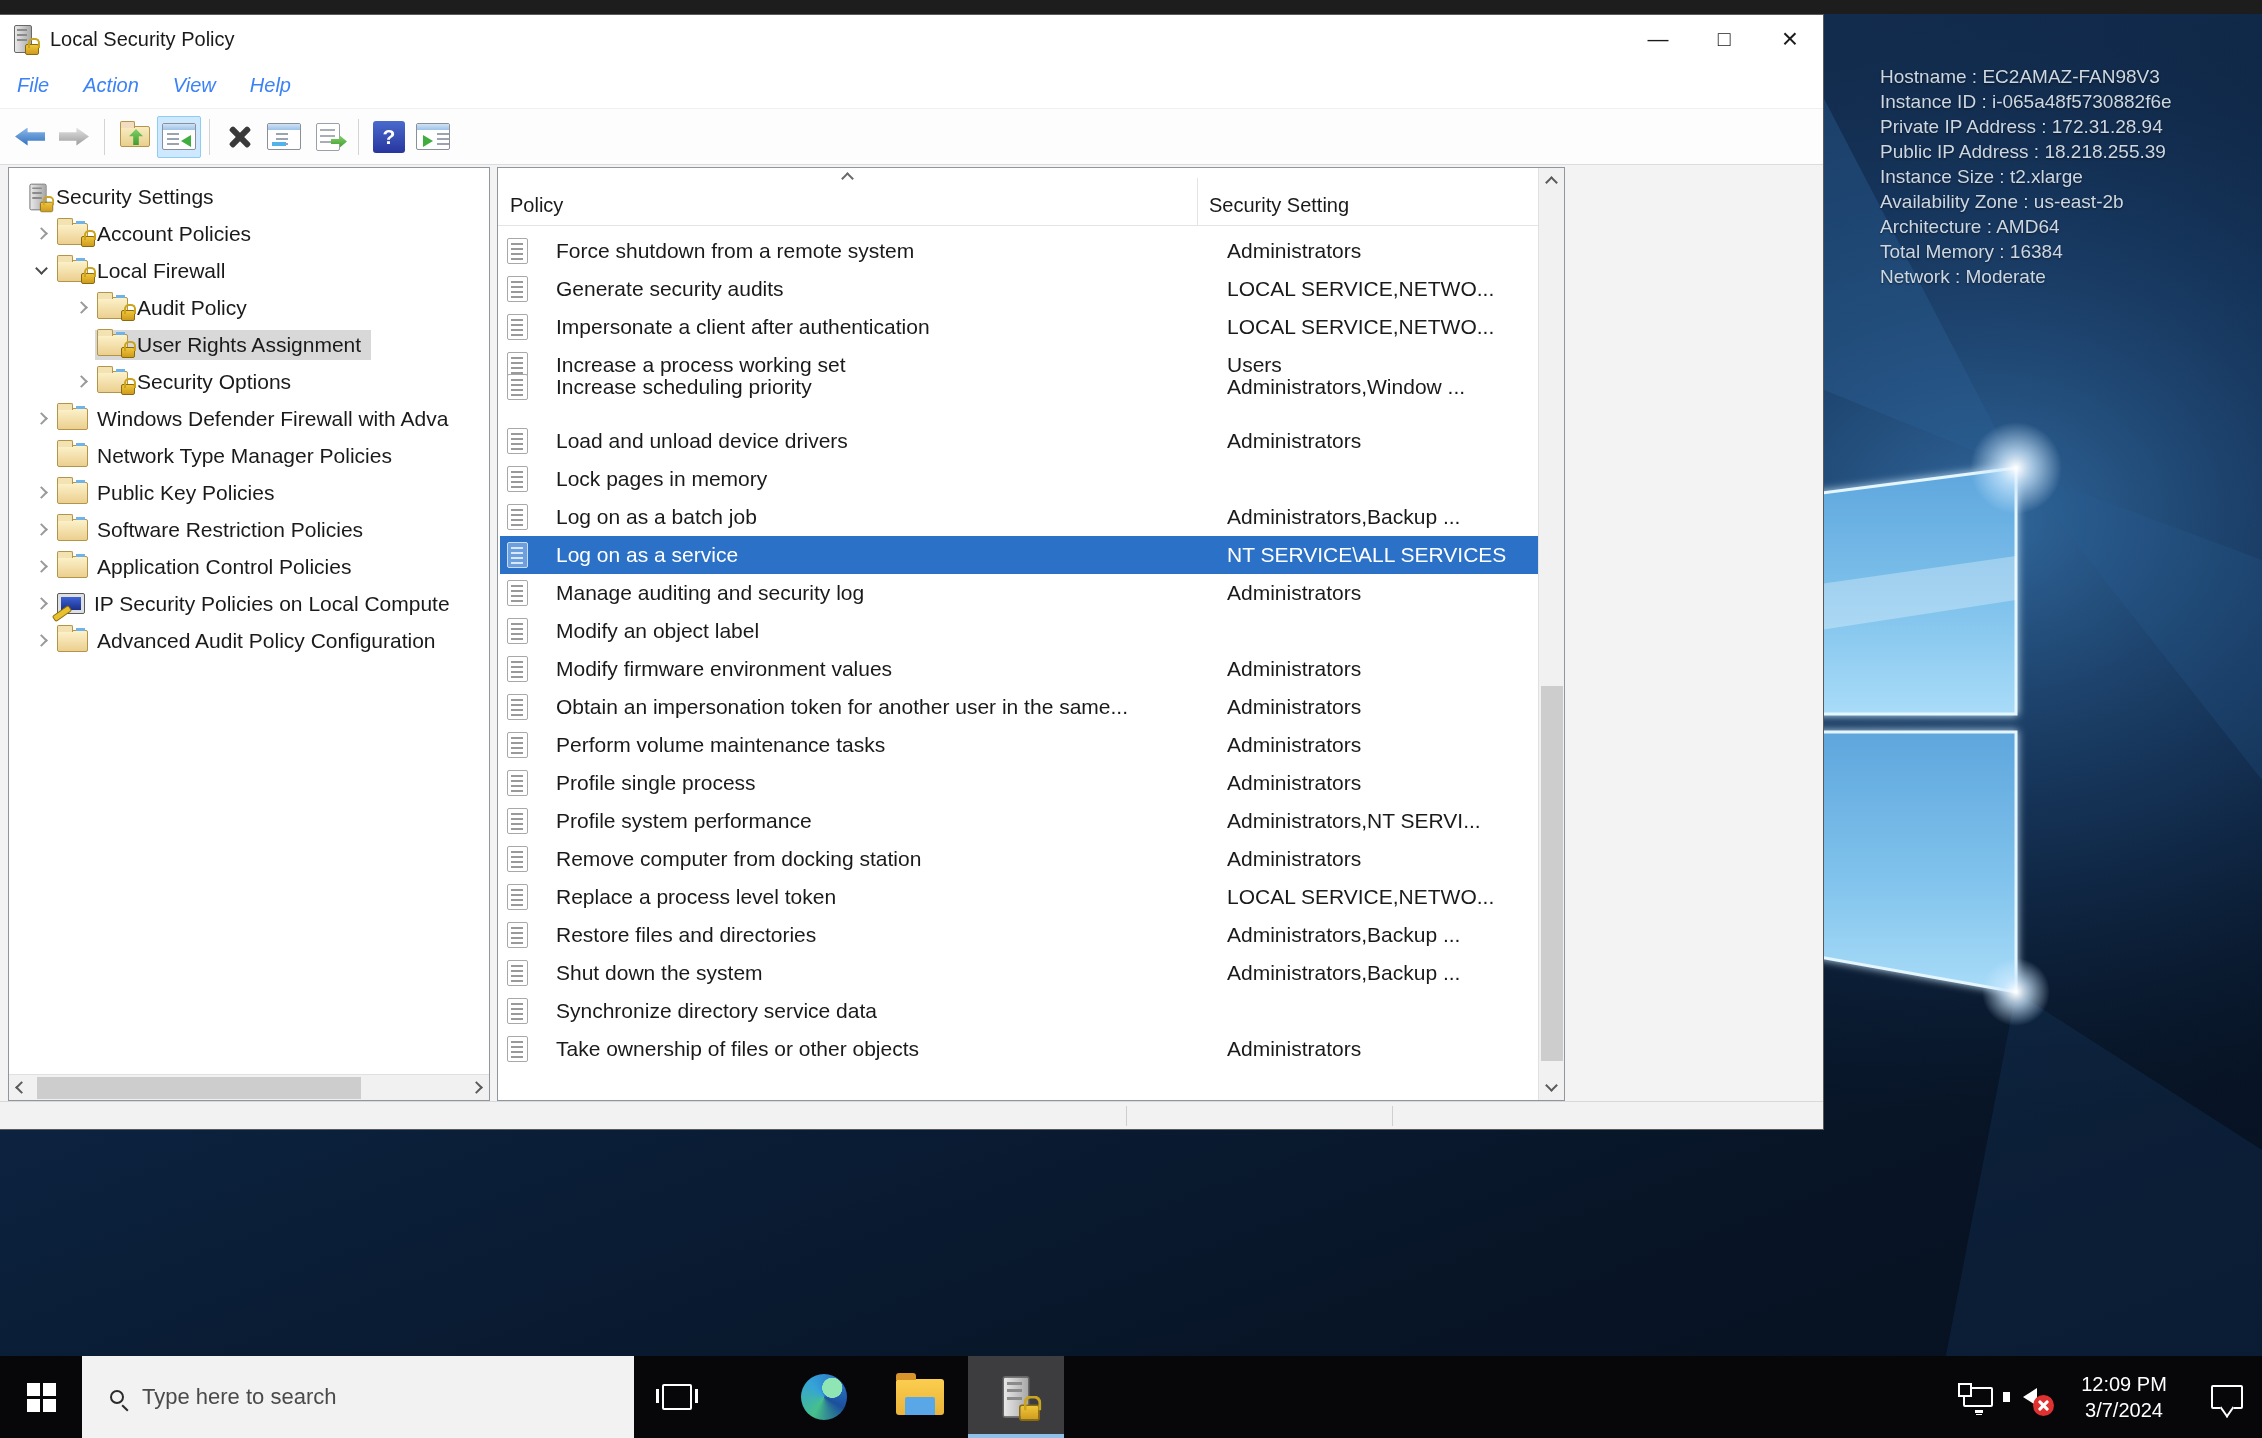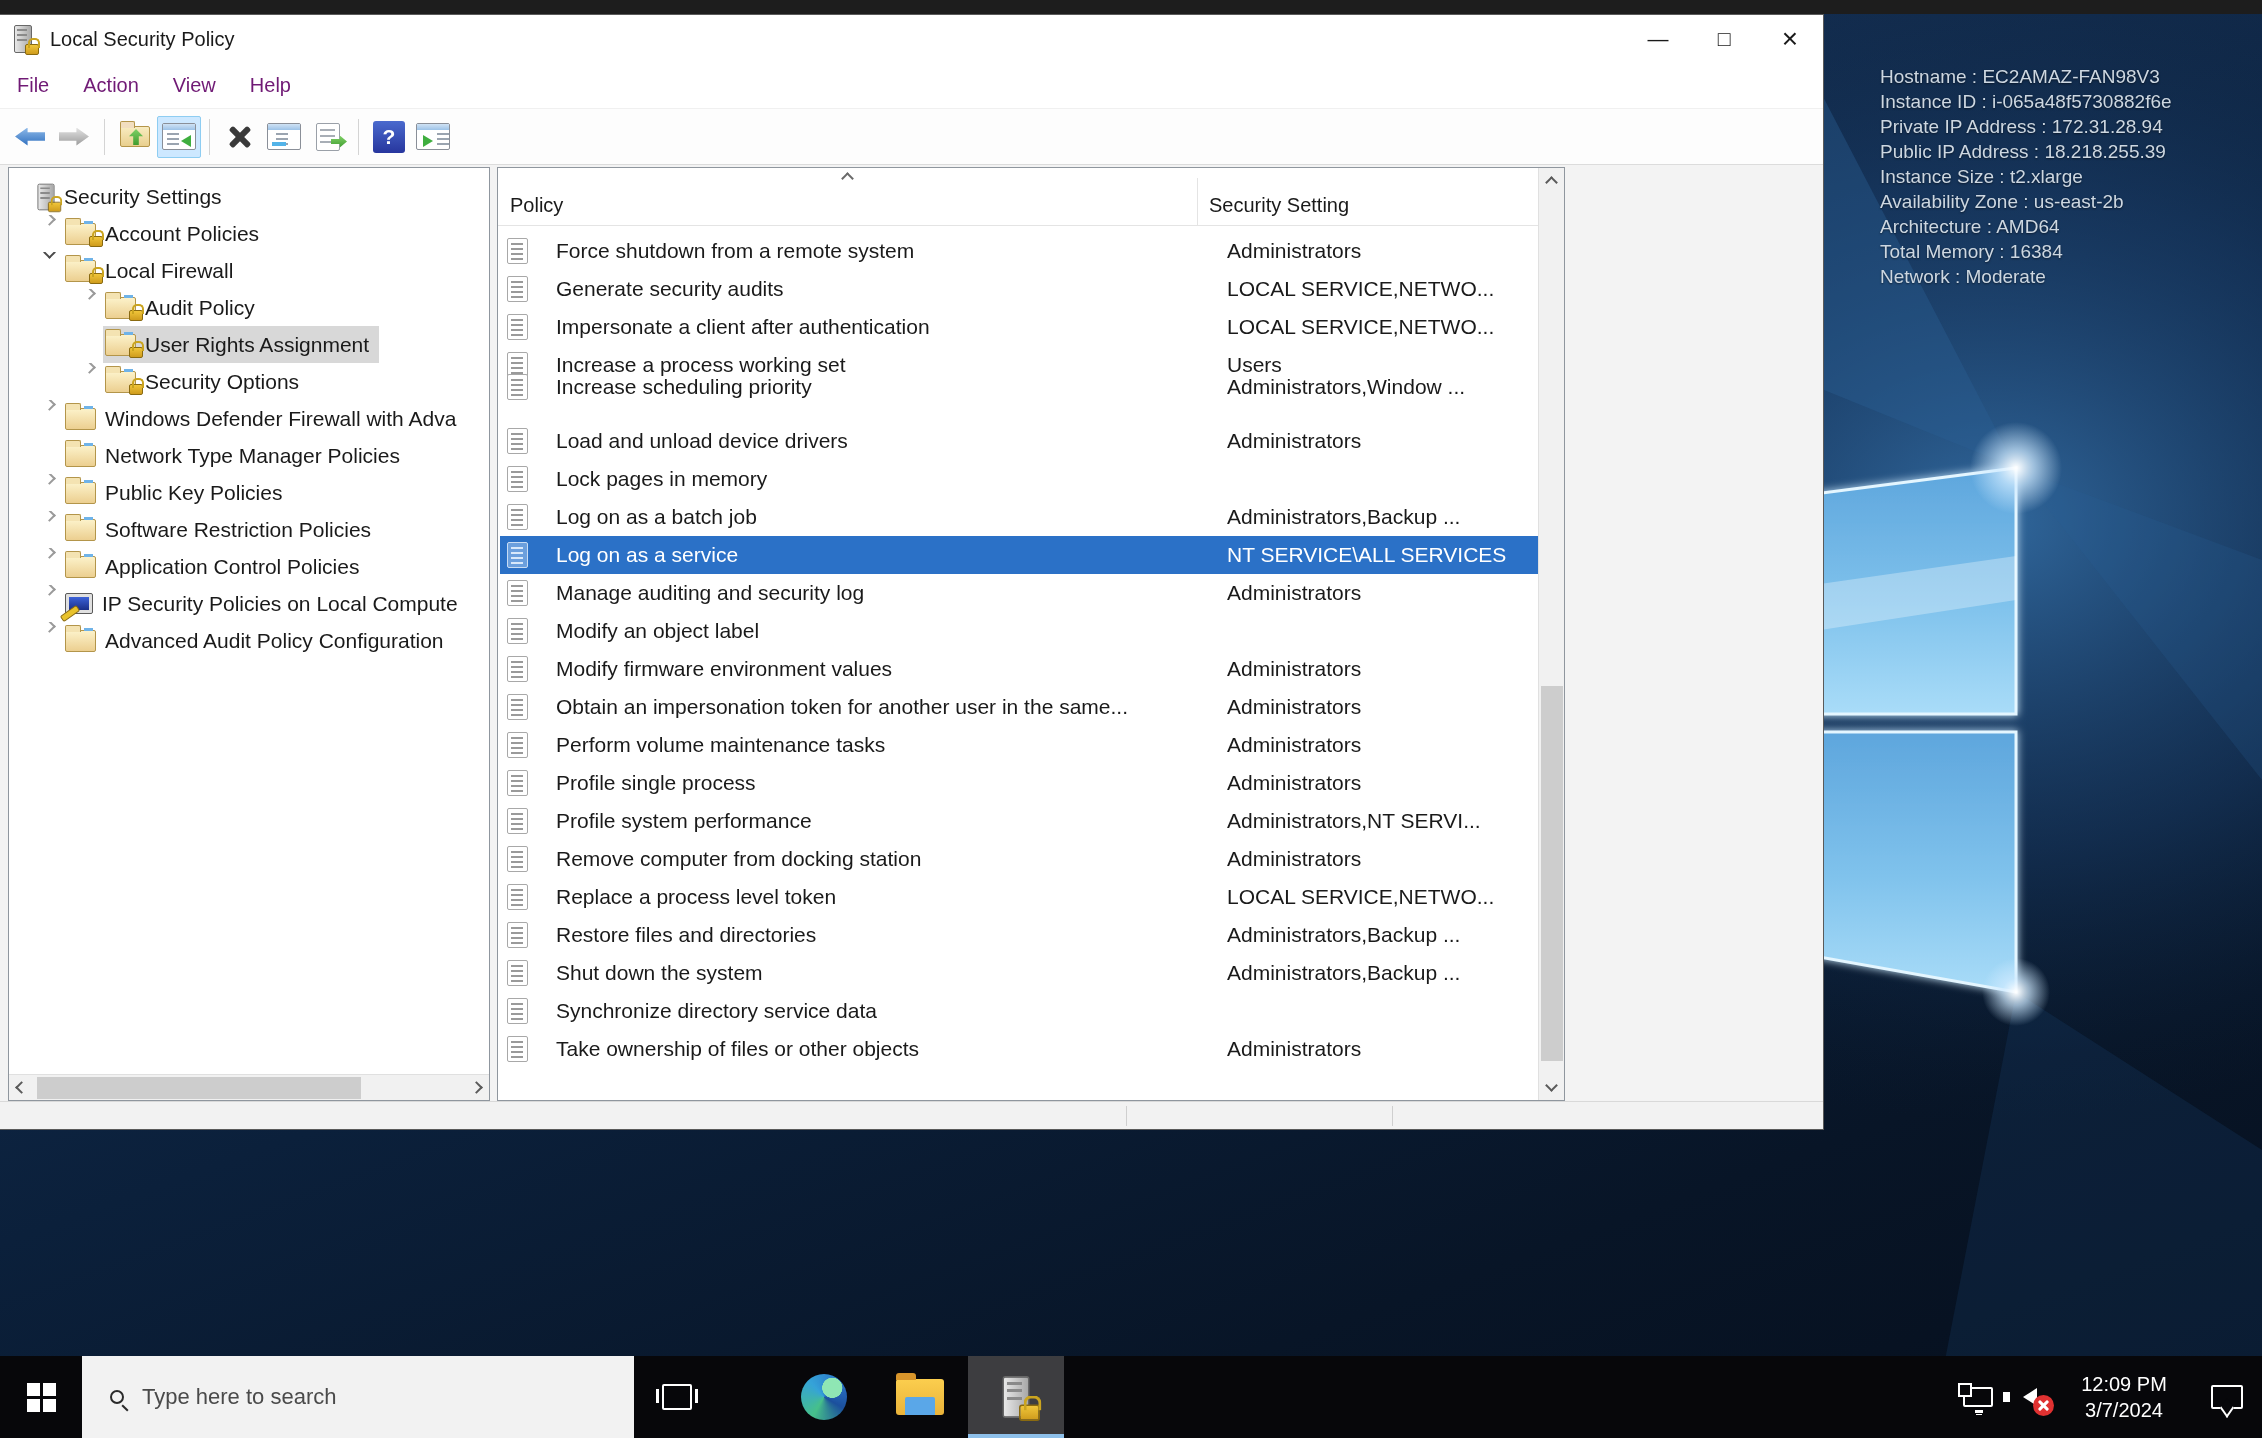--- a/index.html
+++ b/index.html
@@ -13,21 +13,21 @@
   
   .ec2-info { position:absolute; left:1880px; top:64px; z-index:2; color:#cdd7e1; font-size:19px; line-height:25px; text-shadow:0 1px 2px rgba(0,0,0,.5); }
 
   
   .window { position:absolute; left:0; top:14px; width:1824px; height:1116px; background:#f3f3f3; border:1px solid #5a5a5a; border-left:none; z-index:4; }
   .titlebar { position:absolute; left:0; top:0; width:100%; height:48px; background:#fff; display:flex; align-items:center; }
   .title-text { font-size:20px; color:#1a1a1a; margin-left:10px; }
   .winbtns { margin-left:auto; display:flex; height:100%; }
   .wbtn { width:66px; height:100%; display:flex; align-items:center; justify-content:center; font-size:21px; color:#1a1a1a; }
   .menubar { position:absolute; left:0; top:48px; width:100%; height:46px; background:#fff; display:flex; align-items:center; border-bottom:1px solid #f0f0f0; }
-  .menu-item { padding:0 17px; font-size:20px; color:#701a75; }
+  .menu-item { padding:0 17px; font-size:20px; color:#3b82f6;font-style:italic; }
   .toolbar { position:absolute; left:0; top:94px; width:100%; height:56px; background:#fdfdfd; border-bottom:1px solid #dcdcdc; display:flex; align-items:center; padding-left:8px; }
   .tbi { width:44px; height:42px; display:flex; align-items:center; justify-content:center; position:relative; }
   .tbi.hl { background:#cde8ff; border:1px solid #8ecdf2; border-radius:2px; }
   .tsep { width:1px; height:36px; background:#d4d4d4; margin:0 8px; }
 
   
   .arr { width:30px; height:18px; }
   .arr.back { background:linear-gradient(#8cb8e8,#2f6fbe); clip-path:polygon(42% 0,42% 26%,100% 26%,100% 74%,42% 74%,42% 100%,0 50%); }
   .arr.fwd  { background:linear-gradient(#e2e2e2,#9a9a9a); clip-path:polygon(58% 0,58% 26%,0 26%,0 74%,58% 74%,58% 100%,100% 50%); }
   .mini-fold { width:30px; height:21px; background:linear-gradient(#f8ecc0,#e9cf8e); border:1px solid #b49549; border-radius:2px; position:relative; }
@@ -51,21 +51,21 @@
   
   .srv { width:18px; height:28px; background:linear-gradient(90deg,#e8e8e8,#a8a8a8); border:1px solid #686868; border-radius:2px; position:relative; }
   .srv::before { content:""; position:absolute; left:2px; top:3px; width:10px; height:14px; background:repeating-linear-gradient(#8a8a8a 0 2px, transparent 2px 5px); }
   .lockb { position:absolute; width:14px; height:11px; background:linear-gradient(#f0c53a,#cf9c1d); border:1px solid #8a6a10; border-radius:2px; right:-8px; bottom:-3px; }
   .lockb::before { content:""; position:absolute; left:2px; top:-7px; width:8px; height:8px; border:2px solid #caa41f; border-bottom:none; border-radius:5px 5px 0 0; }
 
   
   .tree-pane { position:absolute; left:8px; top:152px; width:482px; height:934px; background:#fff; border:1px solid #8f969e; overflow:hidden; }
   .list-pane { position:absolute; left:497px; top:152px; width:1068px; height:934px; background:#fff; border:1px solid #8f969e; overflow:hidden; }
 
-  .ti { position:absolute; left:16px; width:100%; height:37px; display:flex; white-space:nowrap; overflow:hidden; }
+  .ti { position:absolute; left:8px; width:100%; height:37px; display:flex; align-items:center; white-space:nowrap; overflow:hidden; }
   .ti .chevslot { width:28px; display:flex; justify-content:center; flex:none; }
   .chev { width:9px; height:9px; border-right:2px solid #9a9a9a; border-bottom:2px solid #9a9a9a; transform:rotate(-45deg); }
   .chev.open { border-color:#4a4a4a; transform:rotate(45deg); margin-top:-4px; }
   .ti .hl { display:flex; align-items:center; padding:3px 10px 3px 2px; }
   .ti.selected .hl { background:#d8d8d8; }
   .tlabel { font-size:21px; color:#1a1a1a; margin-left:9px; }
   .fold { width:31px; height:22px; background:linear-gradient(#fcf2ca,#eccf90); border:1px solid #b3954a; border-radius:2px; position:relative; flex:none; }
   .fold::before { content:""; position:absolute; left:-1px; top:-6px; width:14px; height:6px; background:#f4e3b2; border:1px solid #b3954a; border-bottom:none; border-radius:2px 2px 0 0; }
   .fold::after { content:""; position:absolute; right:2px; top:-3px; width:9px; height:3px; background:#6fb3e8; }
   .srv-sm { transform:scale(.95); }

